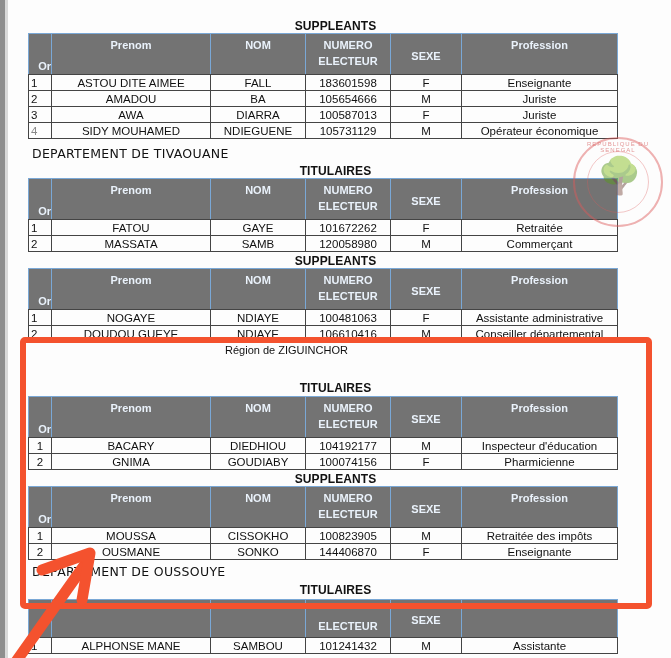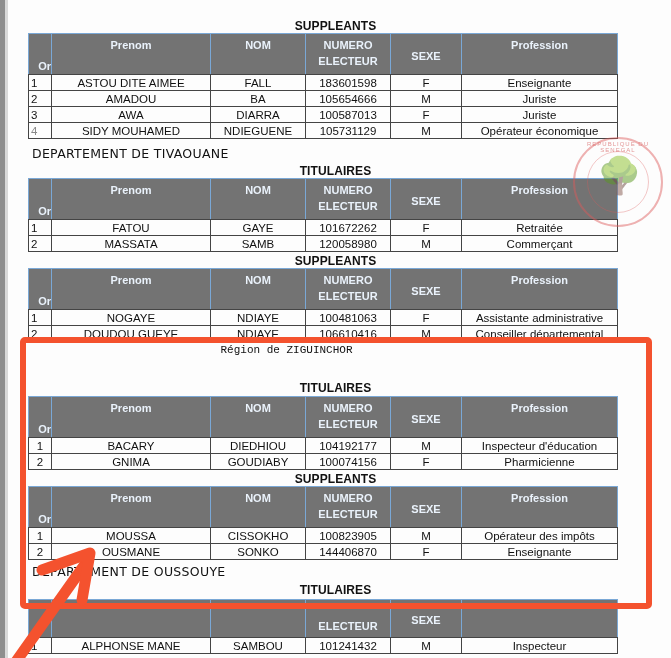--- a/index.html
+++ b/index.html
@@ -5,21 +5,21 @@
   * { box-sizing: border-box; margin: 0; padding: 0; }
   html, body { width: 671px; height: 658px; overflow: hidden; background: #fdfdfd; }
   body { font-family: "Liberation Sans", sans-serif; position: relative; color: #111; }
   .edge-left { position: absolute; left: 0; top: 0; width: 5px; height: 658px; background: #8e8e8e; }
   .edge-left2 { position: absolute; left: 5px; top: 0; width: 3px; height: 658px; background: #d9d9d9; }
 
   .page { position: absolute; left: 0; top: 0; width: 671px; height: 658px; }
 
   .sec-title { position: absolute; width: 671px; text-align: center; font-weight: bold; font-size: 12px; letter-spacing: 0.1px; }
   .dept-title { position: absolute; left: 32px; font-family: "DejaVu Sans", sans-serif; font-weight: normal; font-size: 12.5px; letter-spacing: 0.3px; }
-  .region-title { position: absolute; width: 573px; text-align: center; font-size: 11px; font-family: Liberation Mono, monospace; }
+  .region-title { position: absolute; width: 573px; text-align: center; font-size: 11px; }
 
   table.elec { position: absolute; left: 28px; width: 589px; border-collapse: collapse; font-size: 11.5px; table-layout: fixed; }
   table.elec th { background: #737373; color: #eaf2fb; font-weight: bold; font-size: 11px; border: 1px solid #7aa8d6; border-bottom: 1px solid #444; vertical-align: top; padding-top: 3px; line-height: 16px; }
   table.elec th.or { text-align: right; vertical-align: bottom; padding-left: 3px; }
   table.elec th.sexe { vertical-align: middle; }
   table.elec td { border: 1px solid #444; height: 16px; text-align: center; line-height: 14px; padding: 0 2px; white-space: nowrap; overflow: hidden; }
   table.elec td.or { text-align: left; padding-left: 2px; }
   col.c-or { width: 23px; } col.c-pre { width: 159px; } col.c-nom { width: 95px; }
   col.c-num { width: 85px; } col.c-sex { width: 71px; } col.c-prof { width: 156px; }
 
@@ -239,21 +239,21 @@
         <th>Profession</th>
       </tr>
     </thead>
     <tbody>
       <tr>
         <td class="or" style="text-align:center;">1</td>
         <td>MOUSSA</td>
         <td>CISSOKHO</td>
         <td>100823905</td>
         <td>M</td>
-        <td>Opérateur des impôts</td>
+        <td>Retraitée des impôts</td>
       </tr>
       <tr>
         <td class="or" style="text-align:center;">2</td>
         <td>OUSMANE</td>
         <td>SONKO</td>
         <td>144406870</td>
         <td>F</td>
         <td>Enseignante</td>
       </tr>
     </tbody>
@@ -280,21 +280,21 @@
         <th></th>
       </tr>
     </thead>
     <tbody>
       <tr>
         <td class="or">1</td>
         <td>ALPHONSE MANE</td>
         <td>SAMBOU</td>
         <td>101241432</td>
         <td>M</td>
-        <td>Inspecteur</td>
+        <td>Assistante</td>
       </tr>
     </tbody>
   </table>
 
   <div class="stamp">
     <div class="stamp-inner"></div>
     <div class="stamp-text">REPUBLIQUE DU SENEGAL</div>
     <div class="stamp-tree">🌳</div>
   </div>
 

